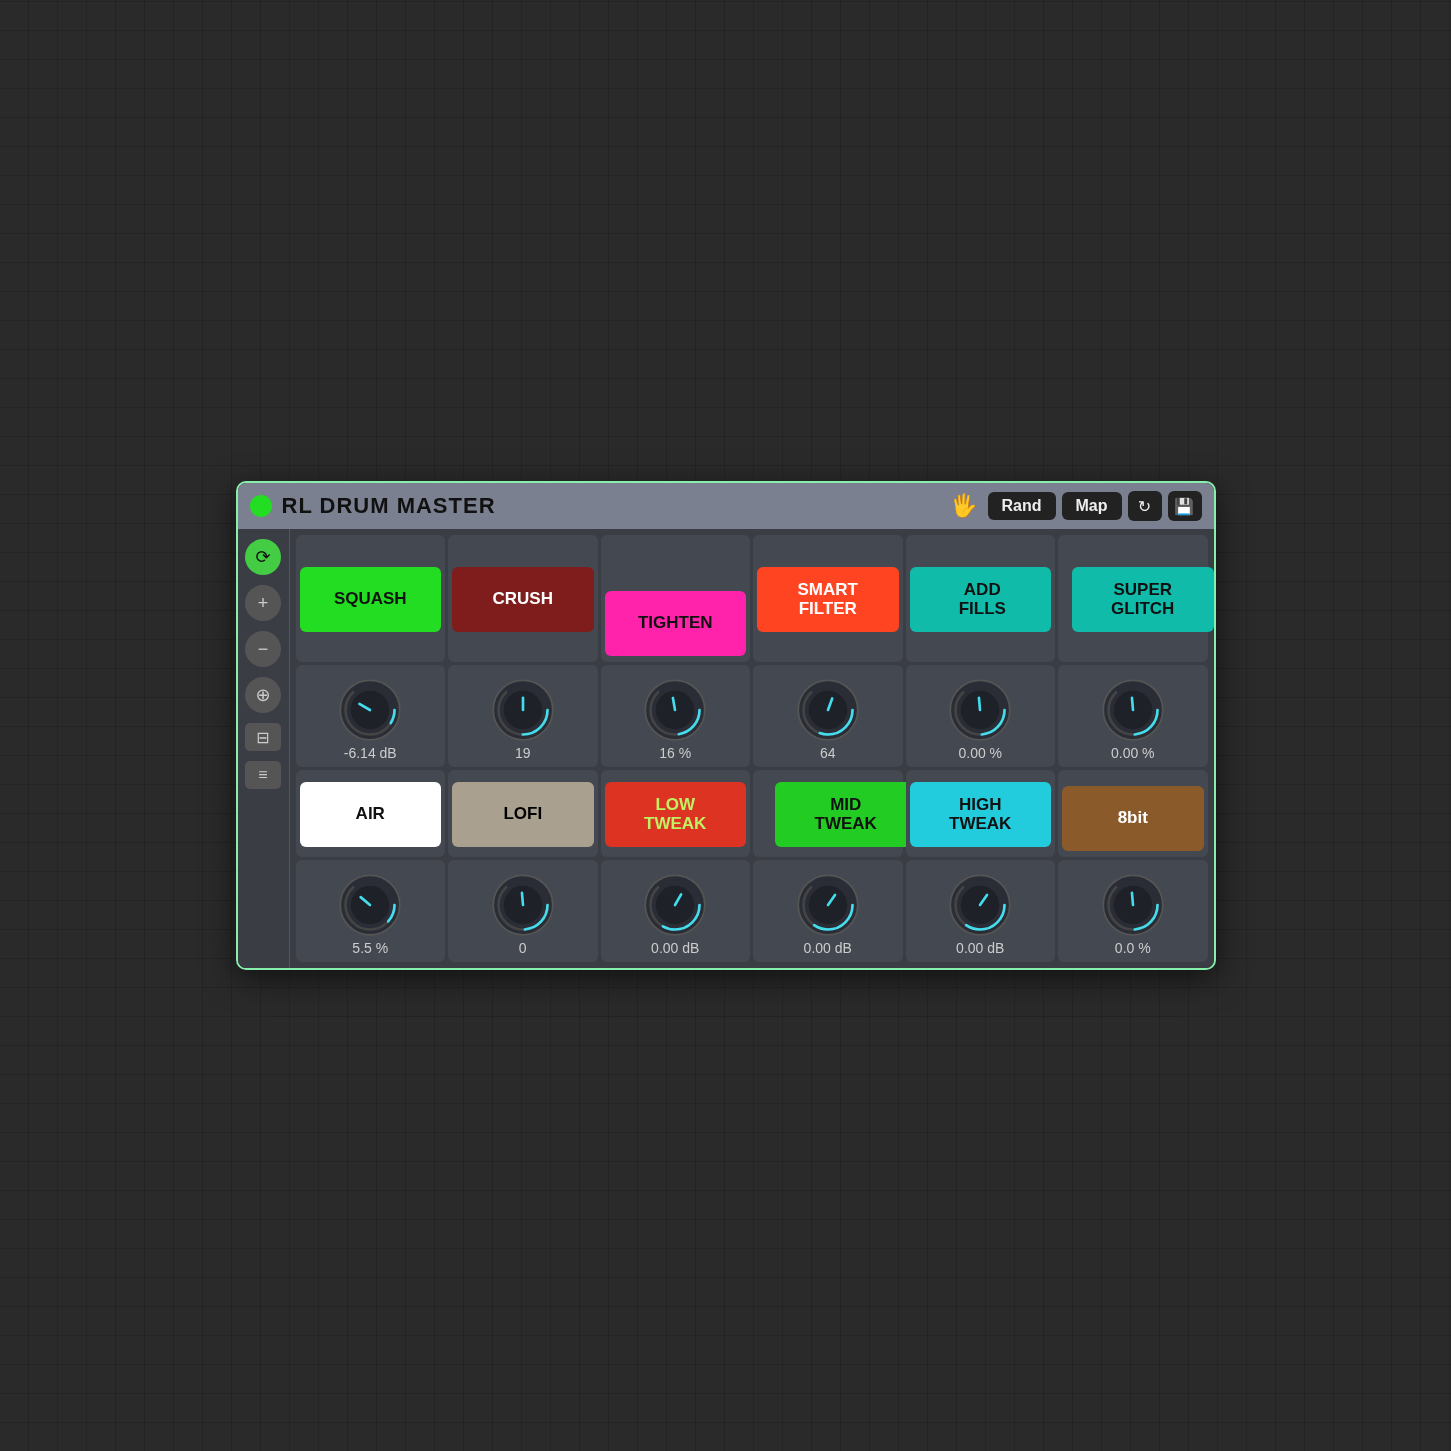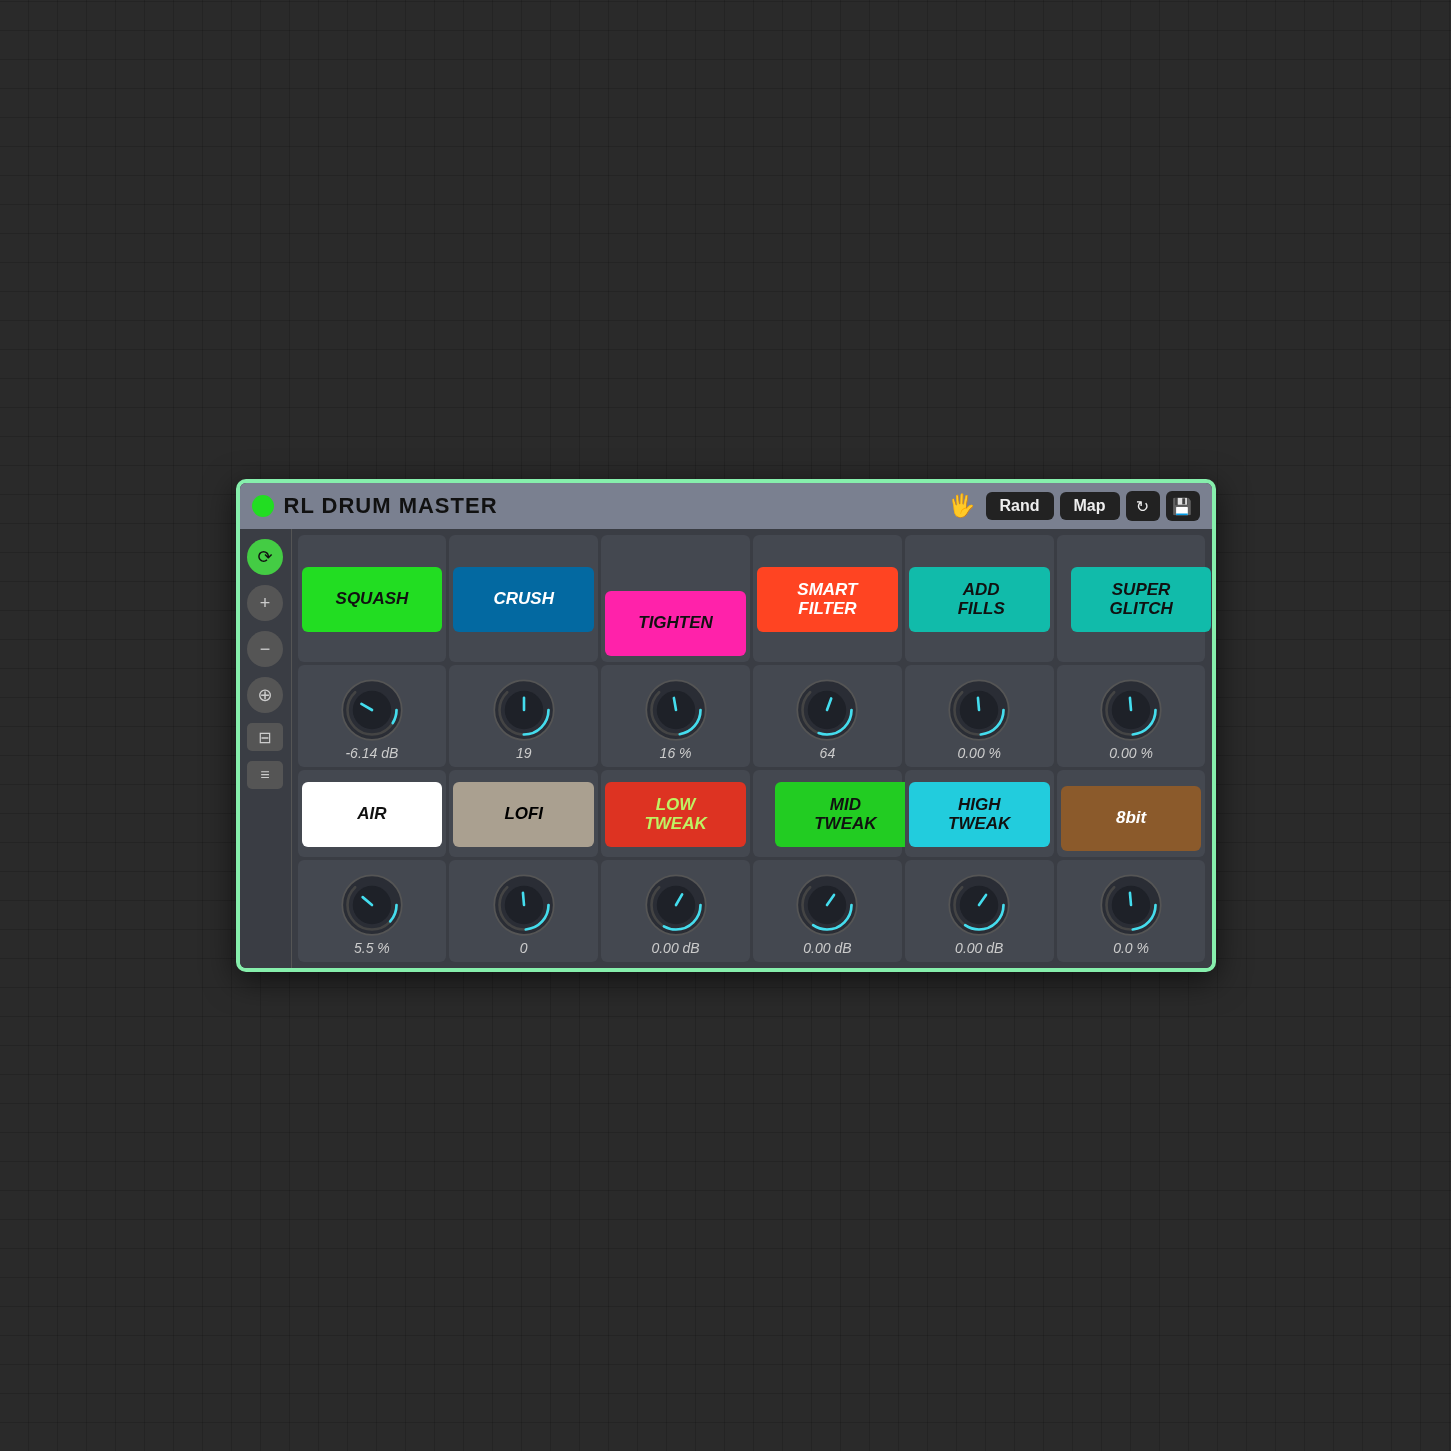--- a/index.html
+++ b/index.html
@@ -14,21 +14,21 @@
       display: flex;
       align-items: center;
       justify-content: center;
       font-family: Arial, Helvetica, sans-serif;
     }
 
     .plugin-window {
       width: 980px;
       background: #3a3d44;
       border-radius: 10px;
-      border: 4px solid #86efac;
+      border: 2px solid #86efac;
       overflow: hidden;
       box-shadow: 0 8px 32px rgba(0,0,0,0.6);
     }
 
     .title-bar {
       background: #7a8090;
       display: flex;
       align-items: center;
       padding: 8px 12px;
       gap: 10px;
@@ -145,40 +145,39 @@
 
     .cell {
       background: #444850;
       border-radius: 6px;
       display: flex;
       flex-direction: column;
       align-items: center;
       justify-content: center;
       padding: 8px 4px 6px;
       min-height: 60px;
-      font-style: italic;
     }
 
     .cell-label {
       font-size: 17px;
       font-weight: bold;
       text-align: center;
       color: #111;
       line-height: 1.1;
       padding: 8px 4px;
       border-radius: 6px;
       width: 100%;
       min-height: 65px;
       display: flex;
       align-items: center;
       justify-content: center;
     }
 
     .cell-label.squash { background: #22dd22; }
-    .cell-label.crush { background: #0369a1; color: #fff; }
+    .cell-label.crush { background: #7f1d1d; color: #fff; }
     .cell-label.tighten { background: #ff22aa; margin-top: 48px; }
     .cell-label.smart-filter { background: #ff4422; color: #fff; }
     .cell-label.add-fills { background: #11bbaa; padding-left: 8px; }
     .cell-label.super-glitch { background: #11bbaa; margin-left: 20px; }
 
     .cell-label.air { background: #ffffff; color: #111; }
     .cell-label.lofi { background: #aaa090; color: #000000; }
     .cell-label.low-tweak { background: #dd3322; color: #bef264; }
     .cell-label.mid-tweak { background: #22cc22; color: #111; }
     .cell-label.high-tweak { background: #22ccdd; color: #111; }

